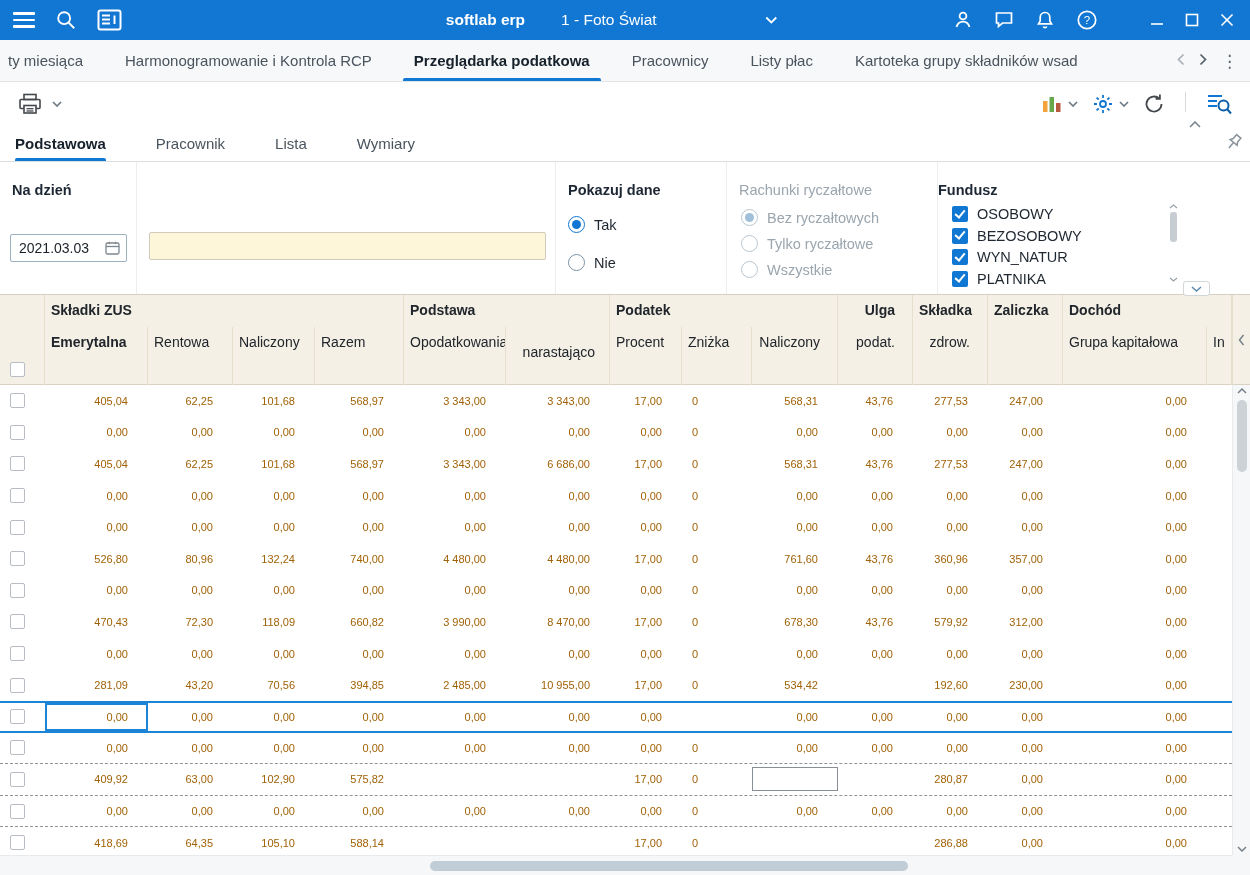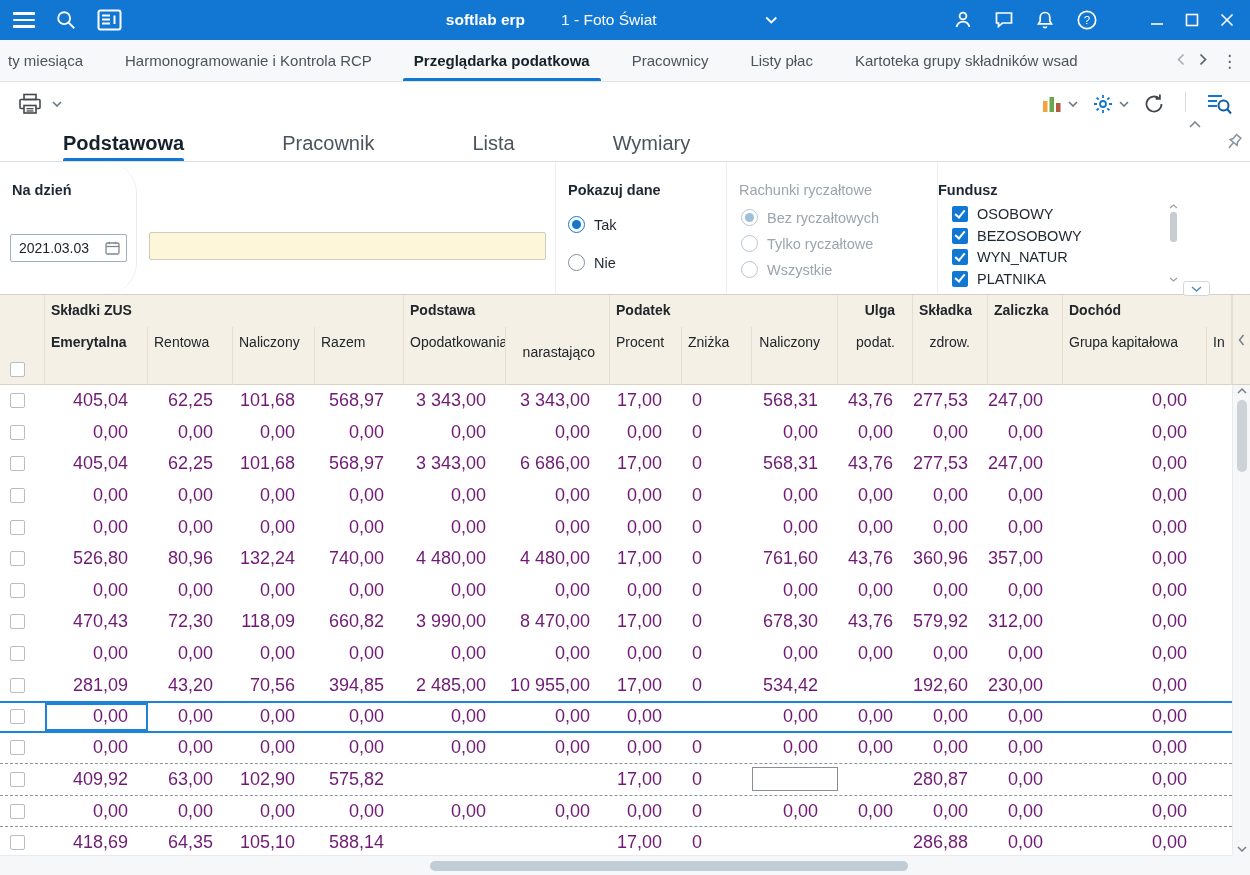--- a/index.html
+++ b/index.html
@@ -32,30 +32,30 @@
 
   
   .toolbar{height:43px;display:flex;align-items:center;padding:0 16px;background:#fff;}
   .tool-group{display:flex;align-items:center;gap:6px;}
   .tool-right{margin-left:auto;display:flex;align-items:center;gap:10px;}
   .tool-btn{display:flex;align-items:center;gap:5px;cursor:pointer;padding:3px 2px;}
   .v-div{width:1px;height:24px;background:#d7dbde;margin:0 8px;}
 
   
   .subtabbar{height:37px;display:flex;align-items:center;border-bottom:1px solid #dcdfe2;position:relative;padding-left:15px;}
-  .subtab{margin-right:50px;font-size:20px;color:#4a545e;cursor:pointer;position:relative;height:100%;display:flex;align-items:center;margin-left:48px;}
+  .subtab{margin-right:50px;font-size:15px;color:#4a545e;cursor:pointer;position:relative;height:100%;display:flex;align-items:center;}
   .subtab.active{color:#16212c;font-weight:700;}
   .subtab.active::after{content:"";position:absolute;left:0;right:0;bottom:0;height:3px;background:#1077d2;border-radius:2px 2px 0 0;}
   .collapse-up{position:absolute;right:44px;top:-13px;background:#fff;padding:2px 5px;cursor:pointer;}
   .pin{position:absolute;right:7px;top:8px;cursor:pointer;}
 
   
   .filters{height:133px;position:relative;border-bottom:1px solid #d5d0c2;background:#fff;}
   .fsec{position:absolute;top:0;bottom:0;border-right:1px solid #ededed;}
-  .f1{left:0;width:137px;border-radius:31px;}  .f2{left:137px;width:419px;}
+  .f1{left:0;width:137px;}  .f2{left:137px;width:419px;}
   .f3{left:556px;width:171px;}  .f4{left:727px;width:211px;}
   .f5{left:938px;right:0;border-right:none;}
   .flabel{font-size:14.5px;font-weight:700;color:#1c2733;margin:20px 0 0 12px;white-space:nowrap;}
   .f-disabled .flabel{color:#9aa5ae;font-weight:400;}
   .date-input{position:absolute;left:10px;top:72px;width:117px;height:28px;border:1px solid #9db0be;border-radius:2px;
               display:flex;align-items:center;padding-left:8px;font-size:14px;color:#1a2129;background:#fff;cursor:text;}
   .date-input .cal{margin-left:auto;margin-right:6px;display:flex;}
   .search-input{position:absolute;left:12px;top:70px;width:397px;height:28px;border:1px solid #cfcabb;border-radius:2px;
                 background:#fdf6d8;font-size:14px;padding:0 8px;outline:none;font-family:inherit;}
   .choice{position:absolute;display:flex;align-items:center;gap:9px;font-size:14.5px;color:#1f2730;cursor:pointer;white-space:nowrap;}
@@ -78,21 +78,21 @@
          background:#f5f0e5;border-bottom:1px solid #d9d2c0;font-size:14px;color:#20262c;}
   .hc{padding:7px 8px 0 6px;border-right:1px solid #e6dfcd;overflow:hidden;white-space:nowrap;}
   .hc.g{font-weight:600;}
   .hc.b{font-weight:700;}
   .hc.r{text-align:right;padding-right:17px;}
   .hc.br{display:flex;align-items:flex-end;justify-content:flex-end;padding:0 14px 25px 0;}
   .hcb{display:flex;align-items:flex-end;padding:0 0 8px 10px;}
   .checkbox{width:15px;height:15px;border:1px solid #b7bdc2;border-radius:2px;background:#fff;display:inline-block;cursor:pointer;}
 
   .tbody{width:1232px;height:470px;overflow:hidden;background:#fff;}
-  .trow{display:grid;grid-template-columns:var(--cols);height:31.6px;align-items:center;font-size:18px;color:#701a75;}
+  .trow{display:grid;grid-template-columns:var(--cols);height:31.6px;align-items:center;font-size:11px;color:#a16207;}
   .trow .cell{overflow:hidden;white-space:nowrap;}
   .cell.num{text-align:right;padding-right:20px;}
   .cell.num.left{text-align:left;padding-left:10px;padding-right:0;}
   .cb-cell{padding-left:10px;display:flex;align-items:center;}
   .trow.selected{border-top:2px solid #1b84d6;border-bottom:2px solid #1b84d6;}
   .trow.dashed{border-bottom:1px dashed #8f9499;}
   .cell.focus-blue{box-shadow:inset 0 0 0 2px #1b84d6;height:100%;display:flex;align-items:center;justify-content:flex-end;}
   .cell.focus-gray{box-shadow:inset 0 0 0 1px #878e95;height:78%;display:flex;align-items:center;justify-content:flex-end;}
 
   

